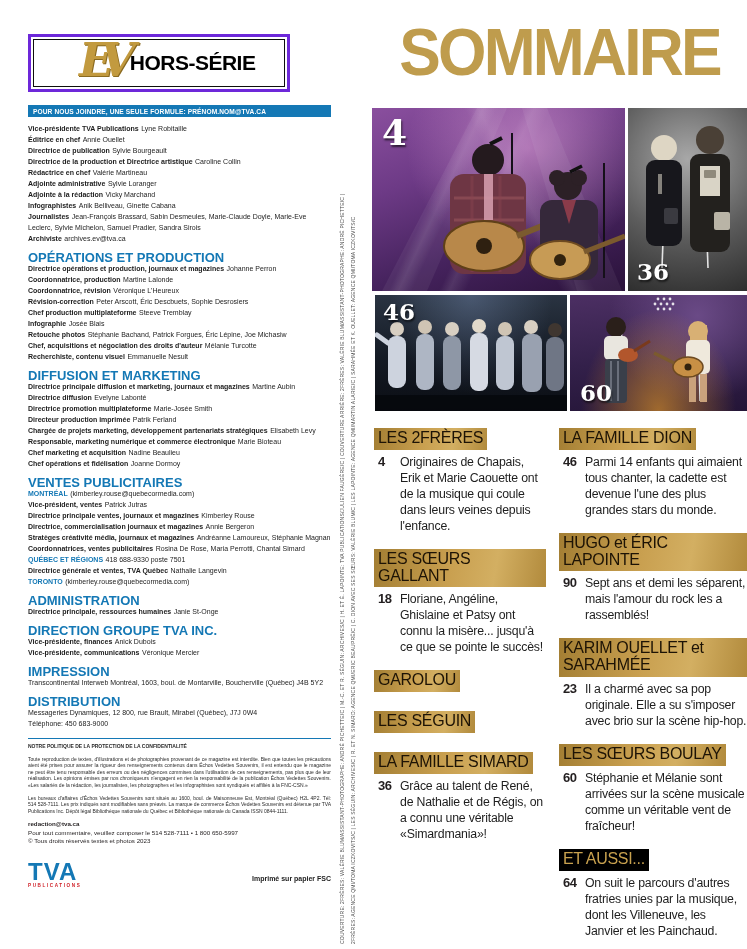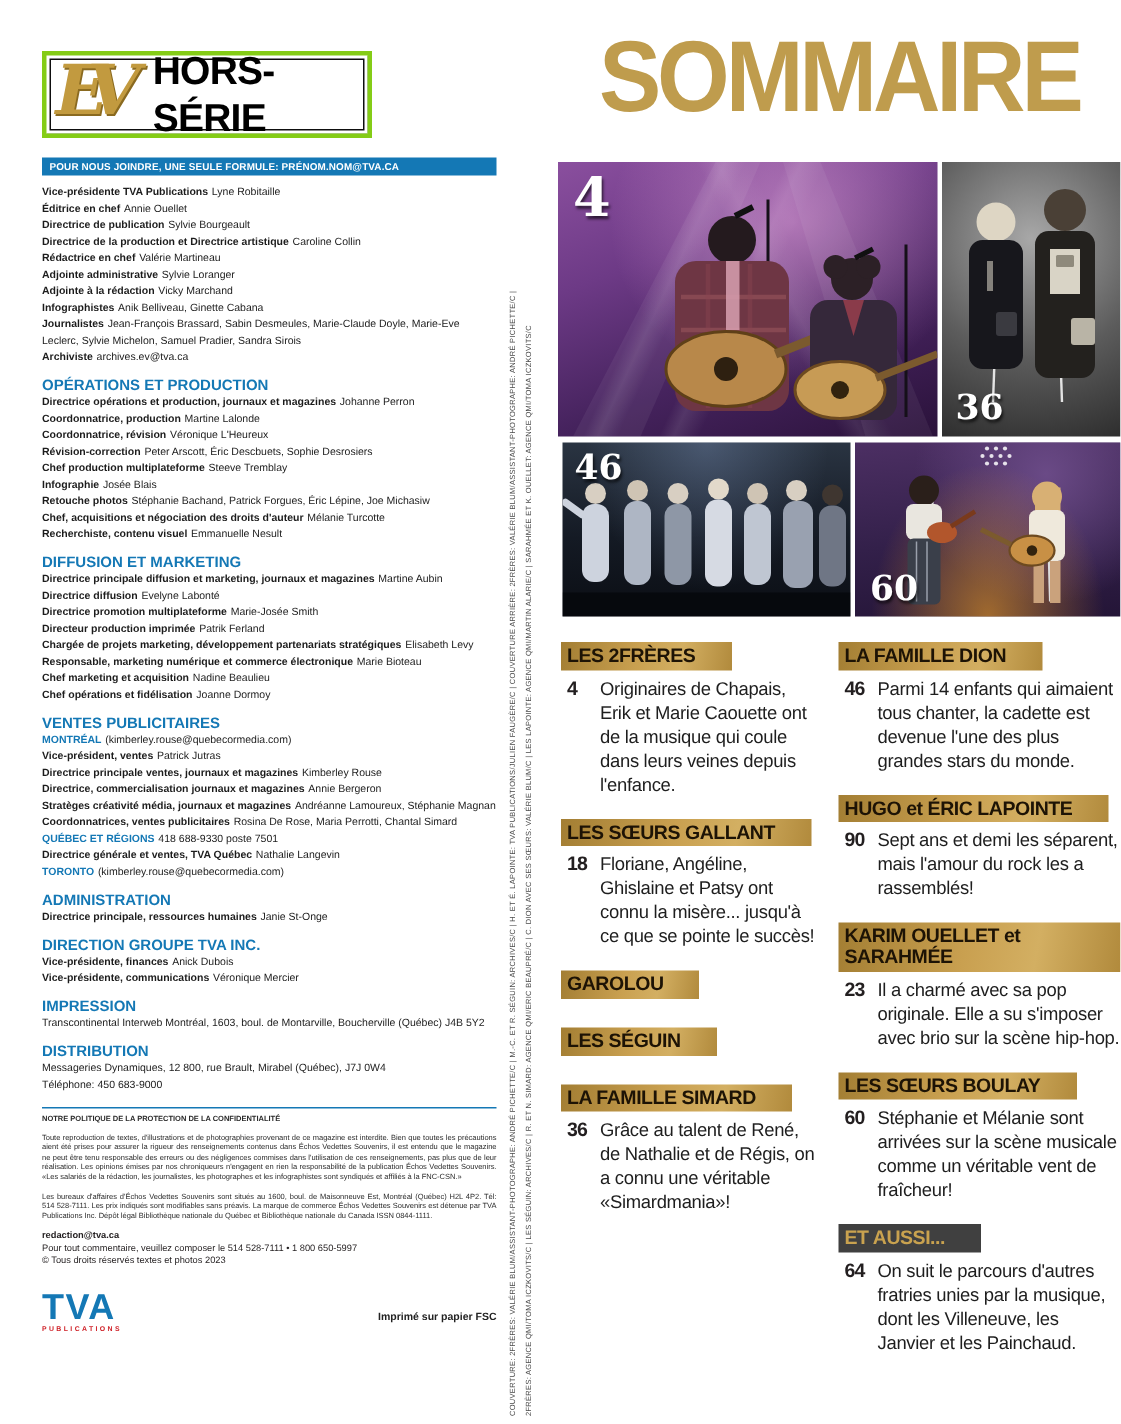--- a/index.html
+++ b/index.html
@@ -1,30 +1,30 @@
 <!DOCTYPE html>
 <html><head>
 <meta charset="utf-8">
 <style>
   html,body{margin:0;padding:0;}
   body{width:747px;height:949px;background:#ffffff;position:relative;overflow:hidden;
        font-family:"Liberation Sans",sans-serif;color:#231f20;}
 
   
   .masthead{position:absolute;left:28px;top:34px;width:303px;}
-  .logo-box{width:214px;height:52px;border:3px solid #84cc16;position:relative;
-            display:flex;align-items:center;box-shadow:inset 0 0 0 2px #fff,inset 0 0 0 3px #0e0e0e;}
+  .logo-box{width:214px;height:52px;border:3px solid #6d28d9;position:relative;
+            display:flex;align-items:center;box-shadow:inset 0 0 0 2px #fff,inset 0 0 0 3px #0e0e0e;padding-left:42px;}
   .ev{font-family:"DejaVu Serif",serif;font-style:italic;font-weight:bold;font-size:46px;
       color:#c29a3f;letter-spacing:-14px;line-height:1;margin:-6px 0 0 6px;
       text-shadow:1px 1px 0 #8a6a20;}
-  .edition{font-weight:bold;font-size:26px;letter-spacing:-0.5px;color:#000;margin-left:22px;}
+  .edition{font-weight:bold;font-size:21px;letter-spacing:-0.5px;color:#000;margin-left:8px;}
   .contact-banner{margin-top:13px;background:#1478b5;color:#fff;font-size:6.6px;font-weight:bold;
       padding:3px 5px 2px;letter-spacing:.1px;}
   .staff{margin-top:6px;font-size:7px;line-height:11px;color:#1c1c1c;}
-  .staff .sec-head{color:#1478b5;font-weight:bold;font-size:10px;display:block;margin-top:8px;}
+  .staff .sec-head{color:#1478b5;font-weight:bold;font-size:13px;display:block;margin-top:8px;}
   .staff .lbl{font-weight:bold;margin-right:2.5px;}
   .staff .lbl.blue{color:#1478b5;}
   .rule{border-top:1.5px solid #1478b5;margin:9px 0 4px;}
   .policy-title{color:#1478b5;font-weight:bold;font-size:5.4px;margin:0 0 1px;}
   .policy p{font-size:5px;line-height:6.6px;text-align:justify;margin:0 0 6px;color:#2a2a2a;}
   .contact div{font-size:6.2px;line-height:8.5px;}
   .contact .email{font-weight:bold;}
   .tva-row{display:flex;justify-content:space-between;align-items:flex-end;margin-top:16px;}
   .tva-logo{color:#1478b5;font-weight:900;font-size:24px;line-height:.8;letter-spacing:1px;}
   .tva-pub{color:#cf2027;font-size:4.6px;font-weight:bold;letter-spacing:1.6px;margin-top:2px;}
@@ -68,23 +68,23 @@
         radial-gradient(circle at 72% 18%,#6a4a86,transparent 55%),
         linear-gradient(175deg,#4c2f63 0%,#33204a 55%,#241537 100%);}
   .ph4 .ph-num{left:10px;bottom:7px;font-size:23px;}
 
   .toc{position:absolute;left:374px;top:428px;width:373px;display:flex;gap:13px;}
   .toc .col{flex:none;}
   .toc .col1{width:172px;}
   .toc .col2{width:188px;}
   .entry{margin-bottom:15px;}
   .entry-title{display:inline-block;background:linear-gradient(100deg,#a37e33 0%,#c9a050 45%,#d3af62 70%,#b18a3c 100%);
-      color:#1d1305;font-weight:bold;font-size:13px;letter-spacing:-0.3px;
-      padding:2px 24px 3px 4px;margin:0 0 4px;line-height:1.05;}
-  .entry-title.black-box{background:#404040;color:#c9a24f;}
+      color:#1d1305;font-weight:normal;font-size:16px;letter-spacing:-0.3px;
+      padding:2px 4px 3px 4px;margin:0 0 4px;line-height:1.05;}
+  .entry-title.black-box{background:#000000;color:#c9a24f;}
   .entry-body{display:flex;}
   .pg{font-weight:bold;font-size:13px;flex:none;width:22px;padding-left:4px;letter-spacing:-0.5px;}
   .desc{font-size:12.3px;line-height:16px;margin:0;letter-spacing:-0.2px;color:#1e1e1e;}
 </style>
 </head>
 <body>
 
 <aside class="masthead">
   <div class="logo-box">
     <span class="ev">EV</span>

